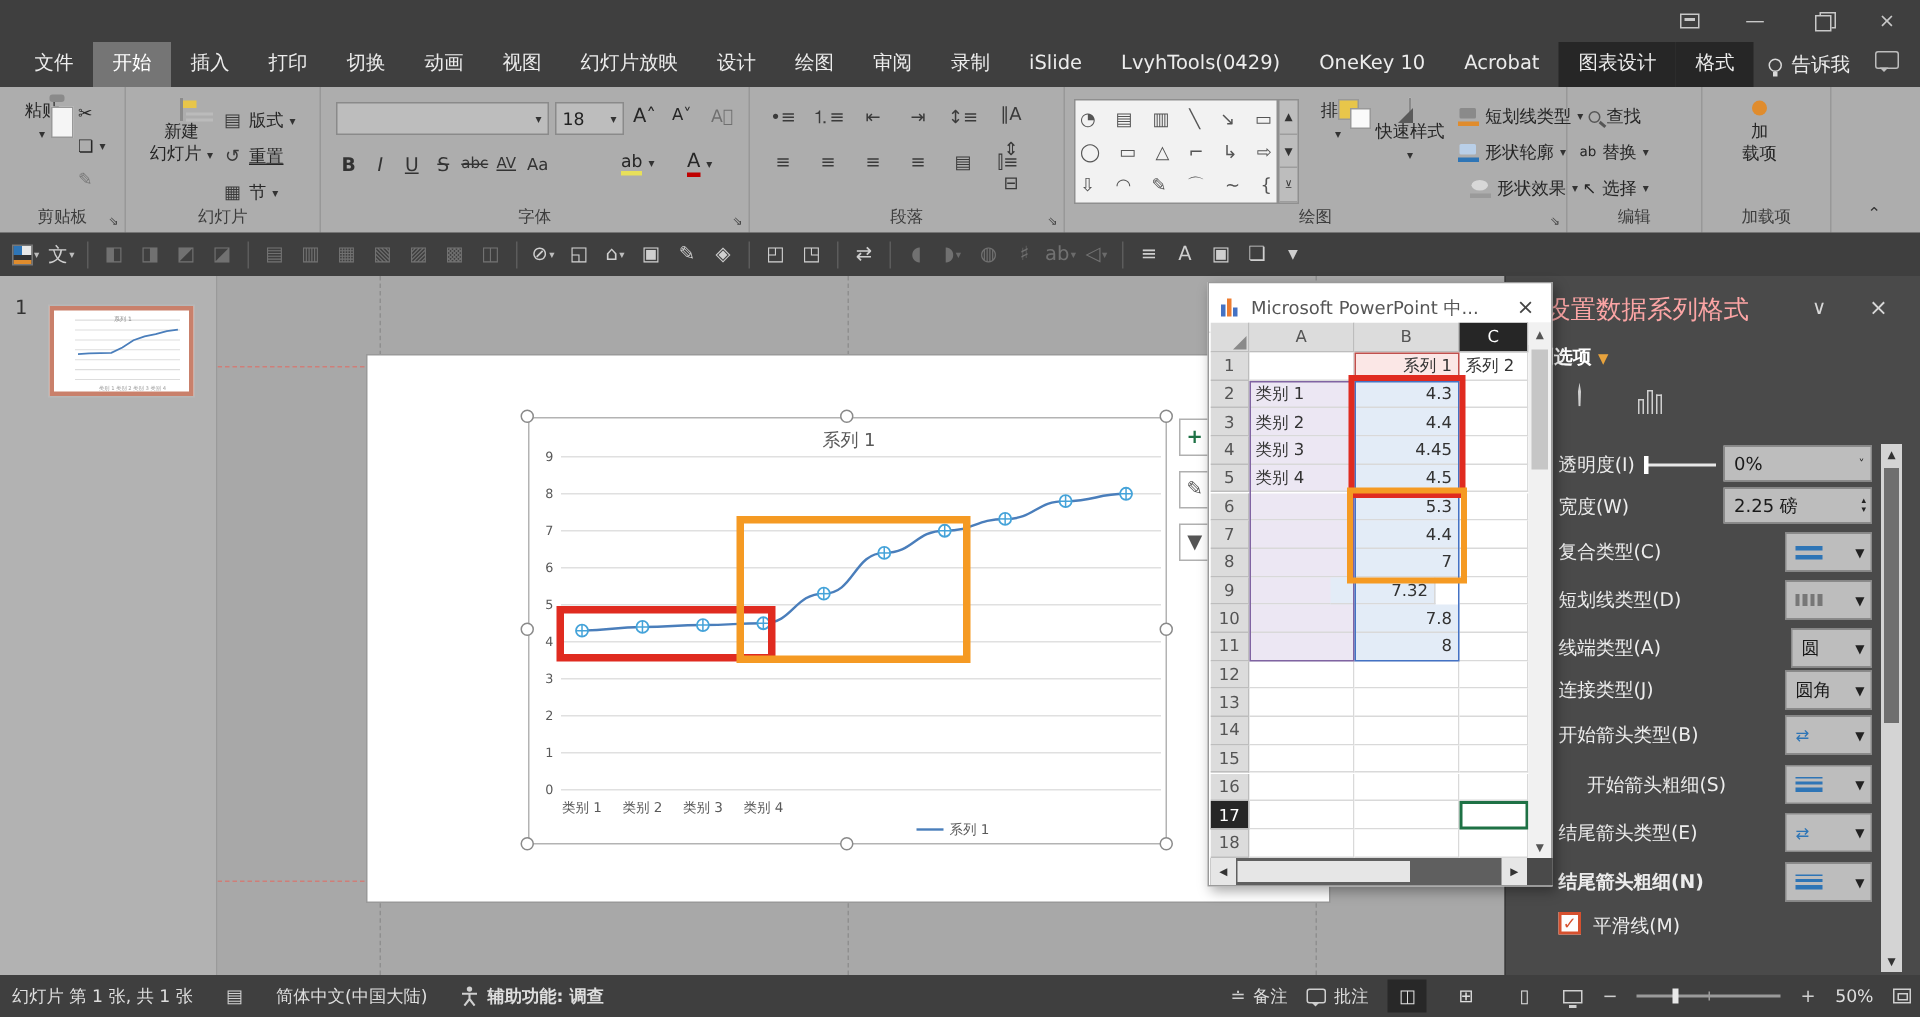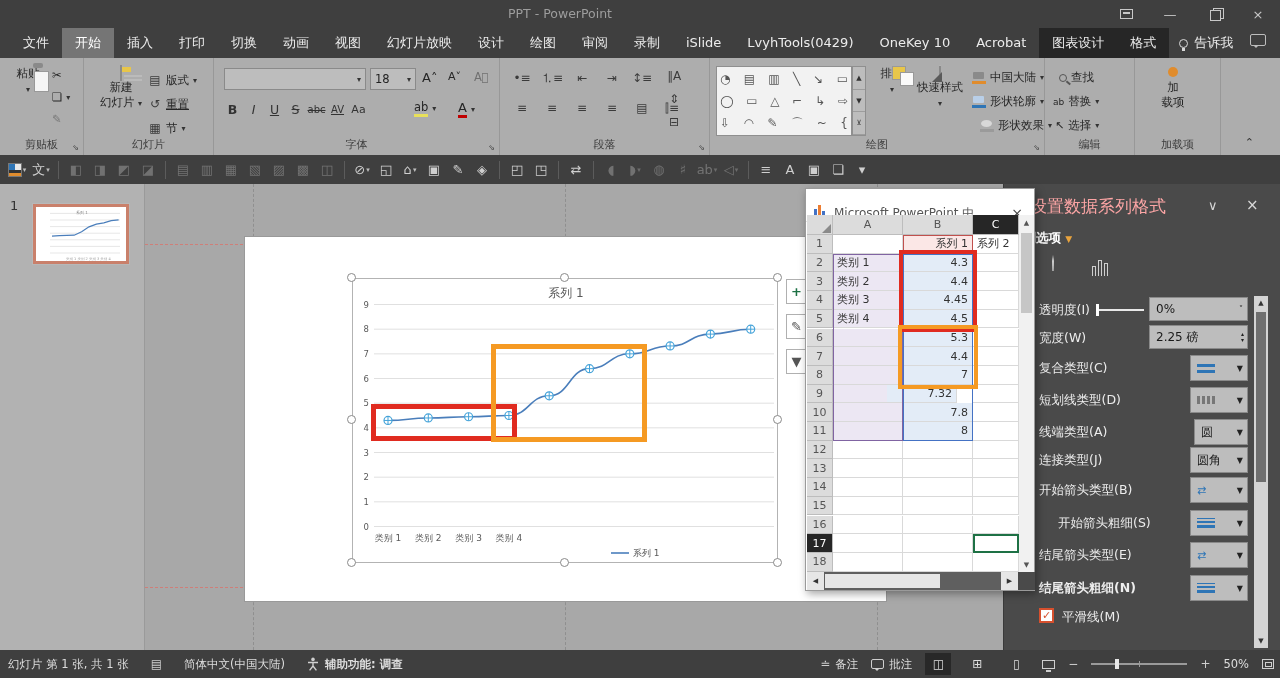--- a/index.html
+++ b/index.html
@@ -79,21 +79,21 @@
 .guide-v{position:absolute;top:0;height:466px;width:0;border-left:1px dashed #8f8f8f}
 #slide{position:absolute;left:100px;top:53px;width:641px;height:364px;background:#fff;box-shadow:0 0 0 1px #999}
 #chart-frame{position:absolute;left:107px;top:41px;width:426px;height:285px;border:1px solid #b3b3b3}
 .handle{position:absolute;width:9px;height:9px;border-radius:50%;background:#fff;border:1px solid #8a8a8a}
 .annot{position:absolute}
 #chart-btns{position:absolute;left:641px;top:95px;display:flex;flex-direction:column;gap:10px}
 #chart-btns .cb{width:21px;height:25px;background:#fff;border:1px solid #b0b0b0;display:flex;align-items:center;justify-content:center;font-size:13px;color:#555}
 #chart-btns .cb.plus{color:#1e7145;font-weight:bold}
 
 #sheet{position:absolute;left:805px;top:188px;width:230px;height:403px;background:#fff;border:1px solid #9a9a9a;box-shadow:2px 3px 8px rgba(0,0,0,.35);z-index:30}
-#sheet-titlebar{position:absolute;left:0;top:0;width:228px;height:26px;background:#fff;border-bottom:1px solid #e2e2e2;display:flex;align-items:flex-start;padding:16px 8px;gap:6px}
+#sheet-titlebar{position:absolute;left:0;top:0;width:228px;height:26px;background:#fff;border-bottom:1px solid #e2e2e2;display:flex;align-items:center;padding:16px 8px;gap:6px}
 #sheet-title{font-size:12px;color:#555;flex:1;white-space:nowrap;overflow:hidden}
 #sheet-close{color:#444;font-size:14px;width:18px;text-align:center}
 .ic-minichart{width:14px;height:12px;display:flex;align-items:flex-end;gap:1px}
 .ic-minichart i{display:block;width:3px;background:#4472c4}
 .ic-minichart i:nth-child(2){background:#ed7d31}
 #sheet-grid{position:absolute;left:1px;top:26px;width:212px;height:357px;background:#fff;overflow:hidden}
 .scell{position:absolute;font-size:11px;display:flex;align-items:center;overflow:hidden;border-right:1px solid #d9d9d9;border-bottom:1px solid #d9d9d9;color:#333;background:#fff}
 .scell.shdr{background:#dcdcdc;border-right:1px solid #bdbdbd;border-bottom:1px solid #bdbdbd;color:#555;justify-content:center}
 .scell.shdr.sel{background:#262626;color:#fff}
 .scell.num{justify-content:flex-end;padding-right:4px}
@@ -155,21 +155,20 @@
 #zoom-slider .ztick{position:absolute;left:48px;top:2px;width:1px;height:6px;background:#9a9a9a}
 #zoom-slider .zthumb{position:absolute;left:24px;top:0;width:4px;height:10px;background:#e8e8e8}
 .fitbox{width:12px;height:10px;border:1.5px solid #cfcfcf;position:relative;display:inline-block}
 .fitbox:after{content:"";position:absolute;left:2px;top:2px;width:5px;height:3px;border:1px solid #cfcfcf}
 .a11y{display:inline-block}
 </style>
 </head>
 <body>
 
 <div id="titlebar">
-  <div class="wtitle">PPT  -  PowerPoint</div>
   <div id="winbtns">
     <div class="wb">
         <span class="ic-ribbonopt"></span>
       </div>
     <div class="wb">—</div>
     <div class="wb">
         <span class="ic-restore"></span>
       </div>
     <div class="wb">×</div>
   </div>
@@ -350,21 +349,21 @@
   <div class="bigbtn" style="left:872px;top:8px;width:40px">
     <span class="ic-arrange"></span>
     <div>排列</div><span class="caret">▾</span>
   </div>
   <div class="bigbtn" style="left:914px;top:8px;width:52px">
     <span class="ic-qstyle"></span>
     <div>快速样式</div><span class="caret">▾</span>
   </div>
   <div class="mini" style="left:972px;top:12px">
       <span class="ic-fill"></span>
-      <span>中国大陆</span>
+      <span>短划线类型</span>
       <span class="caret">▾</span>
     </div>
   <div class="mini" style="left:972px;top:36px">
       <span class="ic-fill ic-outline"></span>
       <span>形状轮廓</span>
       <span class="caret">▾</span>
     </div>
   <div class="mini" style="left:980px;top:60px">
       <span class="ic-fill ic-effect"></span>
       <span>形状效果</span>

